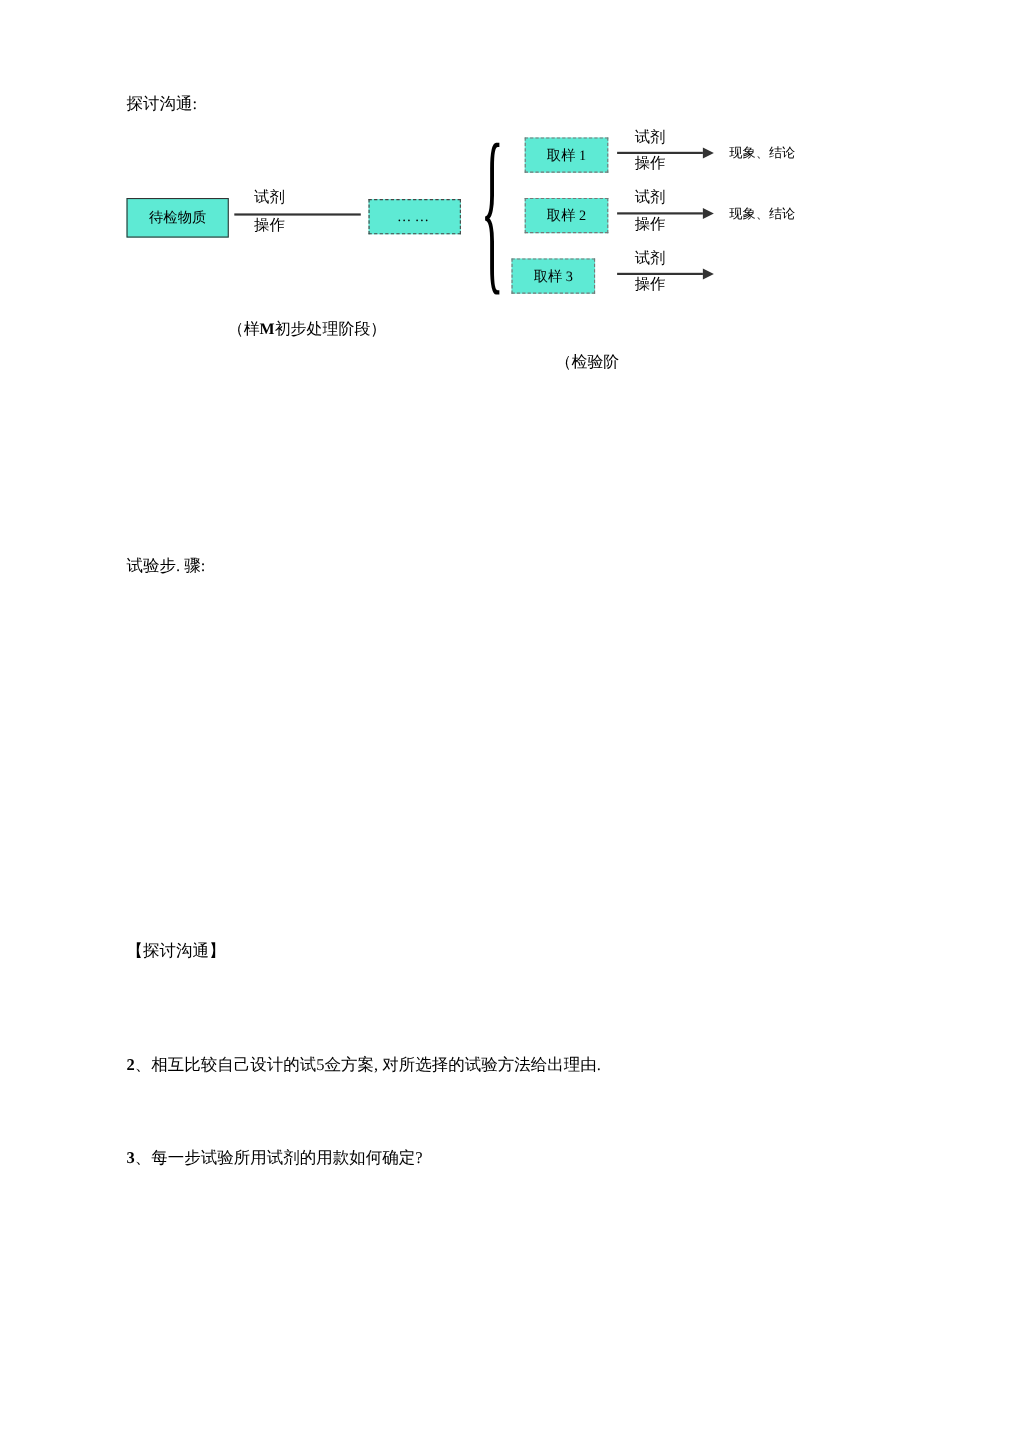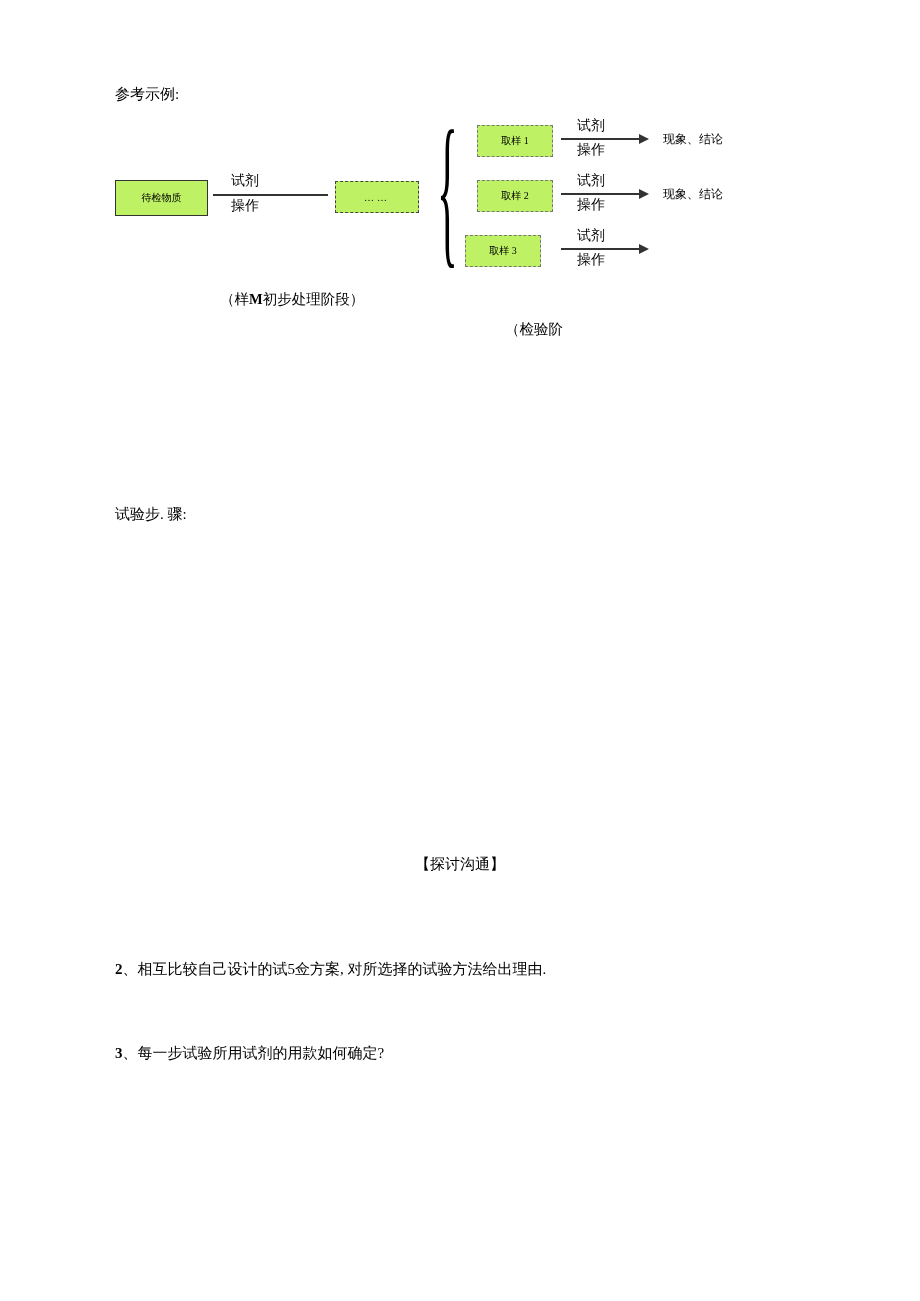--- a/index.html
+++ b/index.html
@@ -23,26 +23,26 @@
     margin-bottom: 14px;
   }
   .diagram {
     position: relative;
     height: 170px;
     width: 700px;
   }
   .box {
     border: 1px solid #333;
     position: absolute;
-    font-size: 10px;
+    font-size: 13px;
     display: flex;
     align-items: center;
     justify-content: center;
     padding: 4px 8px;
-    background: #bef264;
+    background: #5eead4;
   }
   .box-pending {
     left: 0;
     top: 62px;
     width: 75px;
     height: 26px;
   }
   .box-dots {
     left: 220px;
     top: 63px;
@@ -102,41 +102,40 @@
   }
   .discuss-section {
     position: absolute;
     top: 770px;
     left: 0;
     width: 690px;
     font-size: 15px;
   }
   .discuss-title {
     margin-bottom: 6px;
-    text-align: center;
   }
   .q {
     margin-bottom: 4px;
     line-height: 22px;
   }
   .gap {
     height: 78px;
   }
   .gap2 {
     height: 58px;
   }
   .bold {
     font-weight: bold;
   }
 </style>
 </head>
 <body>
 
 <div class="content">
-  <div class="ref-example">参考示例:</div>
+  <div class="ref-example">探讨沟通:</div>
 
   <div class="diagram">
 
     <div class="box box-pending">待检物质</div>
 
     <div class="reagent" style="left:116px; top:55px;">试剂</div>
     <div class="arrow-line" style="left:98px; top:76px; width:115px;"></div>
     <div class="reagent" style="left:116px; top:80px;">操作</div>
 
     <div class="box box-dots">……</div>
@@ -156,21 +155,21 @@
     <div class="arrow-head" style="left:524px; top:70.5px;"></div>
     <div class="reagent" style="left:462px; top:79px;">操作</div>
     <div class="result-text" style="left:548px; top:68px;">现象、结论</div>
 
     <div class="box box-sample" style="left:350px; top:117px;">取样 3</div>
     <div class="reagent" style="left:462px; top:110px;">试剂</div>
     <div class="arrow-line" style="left:446px; top:130px; width:78px;"></div>
     <div class="arrow-head" style="left:524px; top:125.5px;"></div>
     <div class="reagent" style="left:462px; top:134px;">操作</div>
 
-    <div class="caption" style="left:105px; top:172px;">
+    <div class="caption" style="left:92px; top:172px;">
       <span>（样<span class="bold">M</span>初步处理阶段）</span>
     </div>
     <div class="caption" style="left:390px; top:202px;">（检验阶</div>
   </div>
 
   <div class="steps">试验步. 骤:</div>
 
   <div class="discuss-section">
     <div class="discuss-title">【探讨沟通】</div>
     <div class="gap"></div>

